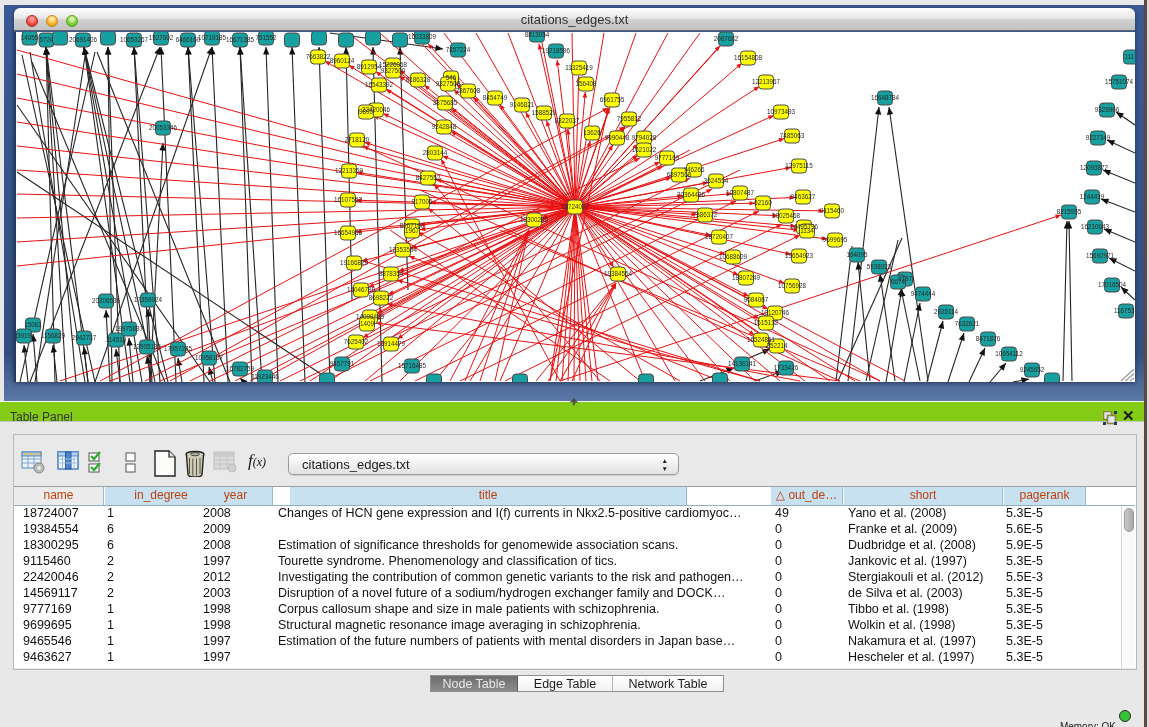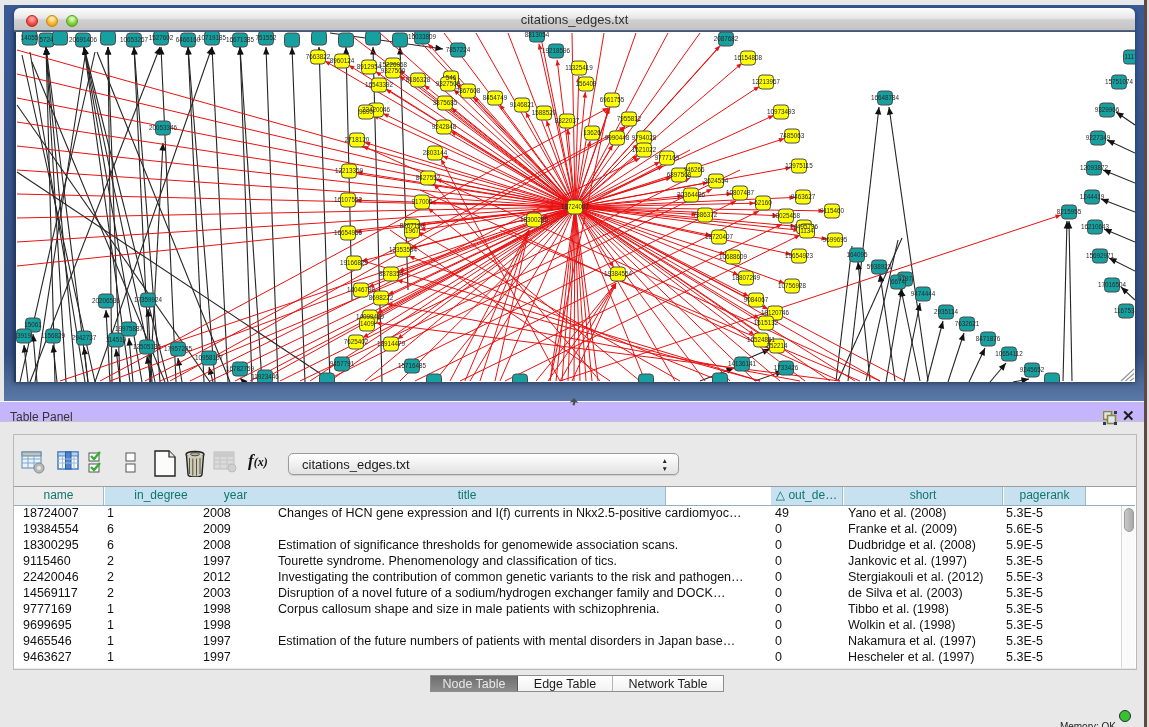--- a/index.html
+++ b/index.html
@@ -7,32 +7,32 @@
 #titlebar{position:absolute;left:0;top:0;width:100%;height:23px;border-radius:6px 6px 0 0;background:linear-gradient(#fdfdfd,#e8e8e8 45%,#cfcfcf 55%,#c3c3c3);border-bottom:1px solid #626262}
 #title{position:absolute;left:0;top:4px;width:100%;text-align:center;font-size:13px;color:#303030}
 .tl{position:absolute;top:7px;width:12px;height:12px;border-radius:50%}
 #tl1{left:12px;background:radial-gradient(circle at 50% 30%,#ff9a96 15%,#ee4a42 60%,#c92b23);border:1px solid #b5261f}
 #tl2{left:32px;background:radial-gradient(circle at 50% 30%,#ffe9a9 15%,#f5b01f 60%,#d8951a);border:1px solid #c08a16}
 #tl3{left:52px;background:radial-gradient(circle at 50% 30%,#d3f7a9 15%,#7ccc33 60%,#5daa24);border:1px solid #58a021}
 #rightline{position:absolute;left:1144px;top:0;width:3px;height:727px;background:#5e4a42}
 #rightgray{position:absolute;left:1147px;top:0;width:2px;height:727px;background:#dddddd}
 #cursor{position:absolute;left:569px;top:398px;z-index:30}
 #tp{position:absolute;left:0;top:401px;width:1144px;height:326px;background:#e8e8e8}
-#tphead{position:absolute;left:0;top:0;width:100%;height:21px;background:#c4b5fd;border-top:1px solid #f8f8f8;border-bottom:1px solid #c4c4c4}
+#tphead{position:absolute;left:0;top:0;width:100%;height:21px;background:#84cc16;border-top:1px solid #f8f8f8;border-bottom:1px solid #c4c4c4}
 #tphead span{position:absolute;left:10px;top:8px;font-size:12px;color:#333}
 #floaticon{position:absolute;left:1103px;top:9px;width:14px;height:14px}
 #xicon{position:absolute;left:1122px;top:5px;font-size:15px;font-weight:bold;color:#1a1a1a}
 #panel{position:absolute;left:13px;top:33px;width:1124px;height:236px;border:1px solid #b9b9b9;background:#e9e9e9}
 .ticon{position:absolute;top:15px}
 #dropdown{position:absolute;left:274px;top:18px;width:391px;height:22px;border:1px solid #9b9b9b;border-radius:5px;background:linear-gradient(#ffffff,#ededed 60%,#e2e2e2);box-shadow:0 1px 1px rgba(0,0,0,.12)}
 #dropdown span{position:absolute;left:13px;top:3px;font-size:13px;color:#1d1d1d}
 #ud{position:absolute;right:10px;top:2.5px;font-size:6.5px;color:#222;line-height:8px;text-align:center;letter-spacing:0}
 #table{position:absolute;left:0;top:51px;width:1122px;height:182px;background:#fff;border-top:1px solid #9d9d9d}
 #thead{position:absolute;left:0;top:0;width:100%;height:18px}
-.th{position:absolute;top:0;height:18px;background:#c7e1f0;border-right:1px solid #9dbbcd;font-size:12px;color:#0f766e;text-align:center;line-height:17px}
+.th{position:absolute;top:0;height:18px;background:#c7e1f0;border-right:1px solid #9dbbcd;font-size:12px;color:#c2410c;text-align:center;line-height:17px}
 #tbody{position:absolute;left:0;top:19px;width:1107px;height:162px;overflow:hidden}
 .trow{position:relative;height:16px;font-size:12.5px;color:#111;white-space:nowrap}
 .trow div{position:absolute;top:0;height:16px;line-height:15px;overflow:hidden}
 .c0{left:9px;width:88px}.c1{left:93px;width:92px}.c2{left:189px;width:73px}.c3{left:264px;width:494px}.c4{left:761px;width:71px}.c5{left:834px;width:158px}.c6{left:992px;width:86px}
 #vscroll{position:absolute;right:1px;top:19px;width:14px;height:162px;background:#fafafa;border-left:1px solid #d8d8d8}
 #vthumb{position:absolute;left:1.5px;top:2px;width:10px;height:24px;border-radius:5px;background:linear-gradient(90deg,#c9c9c9,#a8a8a8);border:1px solid #9a9a9a}
 #tabs{position:absolute;left:430px;top:274px;height:17px;display:flex;border:1px solid #8e8e8e;border-radius:0;overflow:hidden;background:#fff}
 .tab{height:100%;font-size:12.5px;line-height:16px;text-align:center;color:#1c1c1c;background:linear-gradient(#ffffff,#f2f2f2);border-right:1px solid #b5b5b5}
 .tab.sel{background:linear-gradient(#6e6e6e,#8b8b8b);color:#e8e8e8;border-right:1px solid #5c5c5c}
 #memory{position:absolute;right:28px;top:320px;font-size:10px;color:#222}
@@ -807,32 +807,32 @@
       <path d="M3.5 5.5L5 24.5c0 1.4 3.2 2.5 7 2.5s7-1.1 7-2.5l1.5-19" fill="#cfcbb8" stroke="#222" stroke-width="1.4"></path>
       <path d="M6.5 8v16M9.8 8.6v17M13.5 8.6v17M17 8v16" stroke="#55523f"></path>
       <ellipse cx="12" cy="4.2" rx="4.5" ry="1.6" fill="#b8b4a0" stroke="#444"></ellipse>
     </svg>
     <svg class="ticon" style="left:199px" width="24" height="24" viewBox="0 0 24 24" opacity="0.55">
       <rect x="1" y="2" width="20" height="17" fill="#cfcfcf" stroke="#9a9a9a"></rect>
       <rect x="1" y="2" width="20" height="5" fill="#b4b4b4"></rect>
       <path d="M1 10h20M1 14h20M7 7v12M14 7v12" stroke="#a8a8a8" fill="none"></path>
       <circle cx="19" cy="18" r="4" fill="#bdbdbd" stroke="#999"></circle>
     </svg>
-    <div class="ticon" style="left:234px;top:16px;position:absolute;font-family:'Liberation Serif',serif;font-style:italic;font-weight:bold;font-size:17px;color:#111">f<span style="font-size:12px">(x)</span></div>
+    <div class="ticon" style="left:234px;top:16px;position:absolute;font-family:'Liberation Serif',serif;font-style:italic;font-weight:normal;font-size:17px;color:#111">f<span style="font-size:12px">(x)</span></div>
     <div id="dropdown">
         <span>citations_edges.txt</span>
         <div id="ud">▲<br>▼</div>
       </div>
     <div id="table">
       <div id="thead">
           <div style="position:absolute;left:0;top:18px;width:1121px;height:1px;background:#8fafc2"></div>
         <div class="th" style="left:0;width:90px;background:#ececec">name</div>
         <div class="th" style="left:91px;width:113px">in_degree</div>
         <div class="th" style="left:185px;width:74px">year</div>
-        <div class="th" style="left:255px;width:397px">title</div>
+        <div class="th" style="left:276px;width:397px">title</div>
         <div class="th" style="left:757px;width:72px">△ out_de…</div>
         <div class="th" style="left:830px;width:159px">short</div>
         <div class="th" style="left:990px;width:82px">pagerank</div>
       </div>
       <div id="tbody">
 <div class="trow">
             <div class="c0">18724007</div>
             <div class="c1">1</div>
             <div class="c2">2008</div>
             <div class="c3">Changes of HCN gene expression and I(f) currents in Nkx2.5-positive cardiomyoc…</div>
@@ -890,20 +890,21 @@
             <div class="c2">1998</div>
             <div class="c3">Corpus callosum shape and size in male patients with schizophrenia.</div>
             <div class="c4">0</div>
             <div class="c5">Tibbo et al. (1998)</div>
             <div class="c6">5.3E-5</div>
           </div>
 <div class="trow">
             <div class="c0">9699695</div>
             <div class="c1">1</div>
             <div class="c2">1998</div>
+            <div class="c3">Structural magnetic resonance image averaging in schizophrenia.</div>
             <div class="c4">0</div>
             <div class="c5">Wolkin et al. (1998)</div>
             <div class="c6">5.3E-5</div>
           </div>
 <div class="trow">
             <div class="c0">9465546</div>
             <div class="c1">1</div>
             <div class="c2">1997</div>
             <div class="c3">Estimation of the future numbers of patients with mental disorders in Japan base…</div>
             <div class="c4">0</div>

